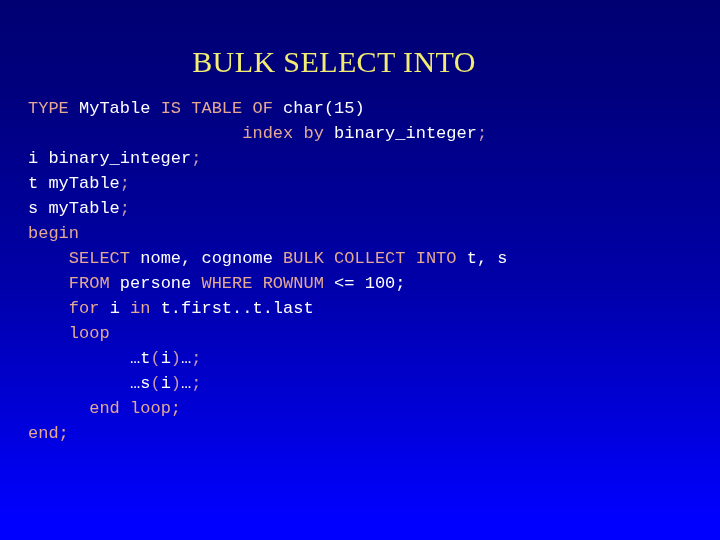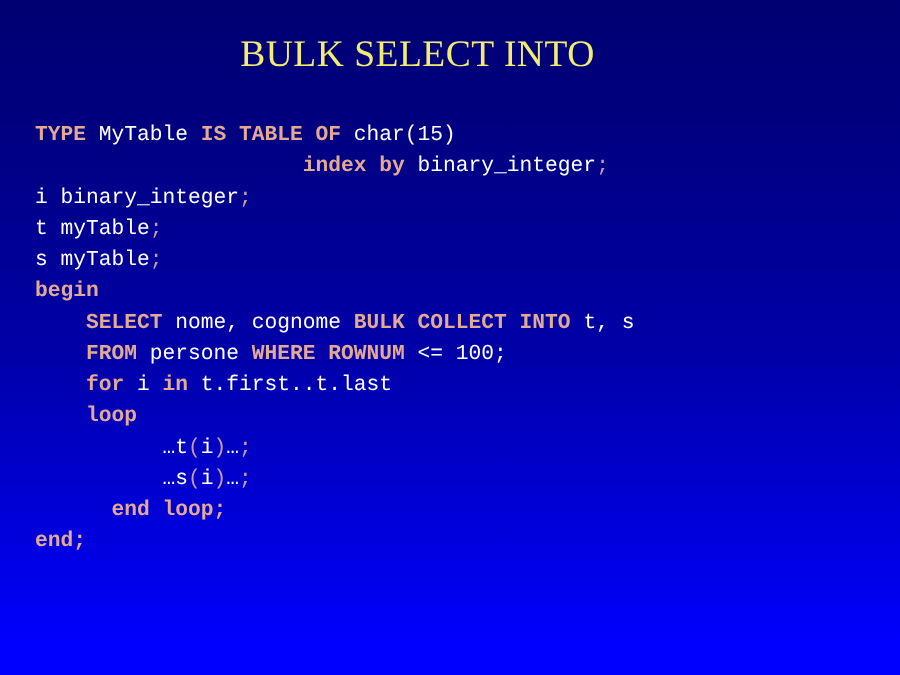--- a/index.html
+++ b/index.html
@@ -16,21 +16,21 @@
   }
   #slide {
     position: relative;
     width: 720px;
     height: 540px;
     background: linear-gradient(to bottom, #000072 0%, #00007f 18%, #0000a8 52%, #0000e2 82%, #0000ff 96%, #0000ff 100%);
     overflow: hidden;
   }
   #slide-title {
     position: absolute;
-    top: 26px;
+    top: 44px;
     left: 0;
     width: 668px;
     text-align: center;
     font-family: "Liberation Serif", "DejaVu Serif", serif;
     font-size: 30px;
     line-height: 36px;
     letter-spacing: 0.4px;
     color: #f2ec72;
     white-space: pre;
   }
@@ -42,21 +42,21 @@
     font-family: "Liberation Mono", "DejaVu Sans Mono", monospace;
     font-size: 17px;
     line-height: 25px;
     white-space: pre;
     letter-spacing: 0px;
   }
   .code-line {
     white-space: pre;
     height: 25px;
   }
-  .kw { color: #e4a893; font-weight: bold; }
+  .kw { color: #e4a893; }
   .id { color: #ffffff; text-align: center; }
   .pn { color: #c79aae; }
 </style>
 </head>
 <body>
 
 <div id="slide">
 
   <div id="slide-title">BULK SELECT INTO</div>
 

